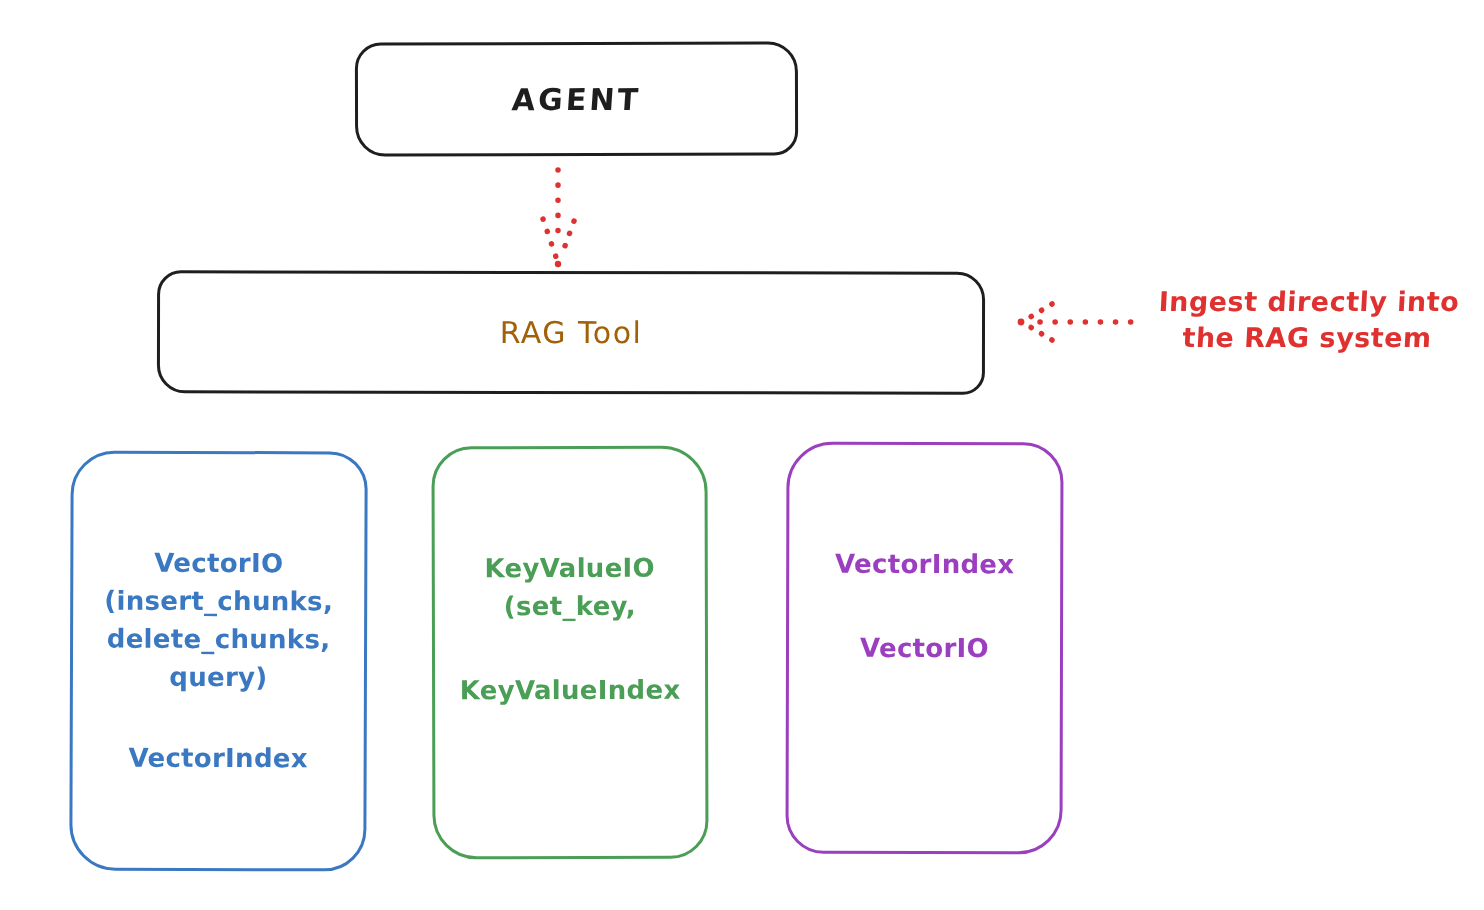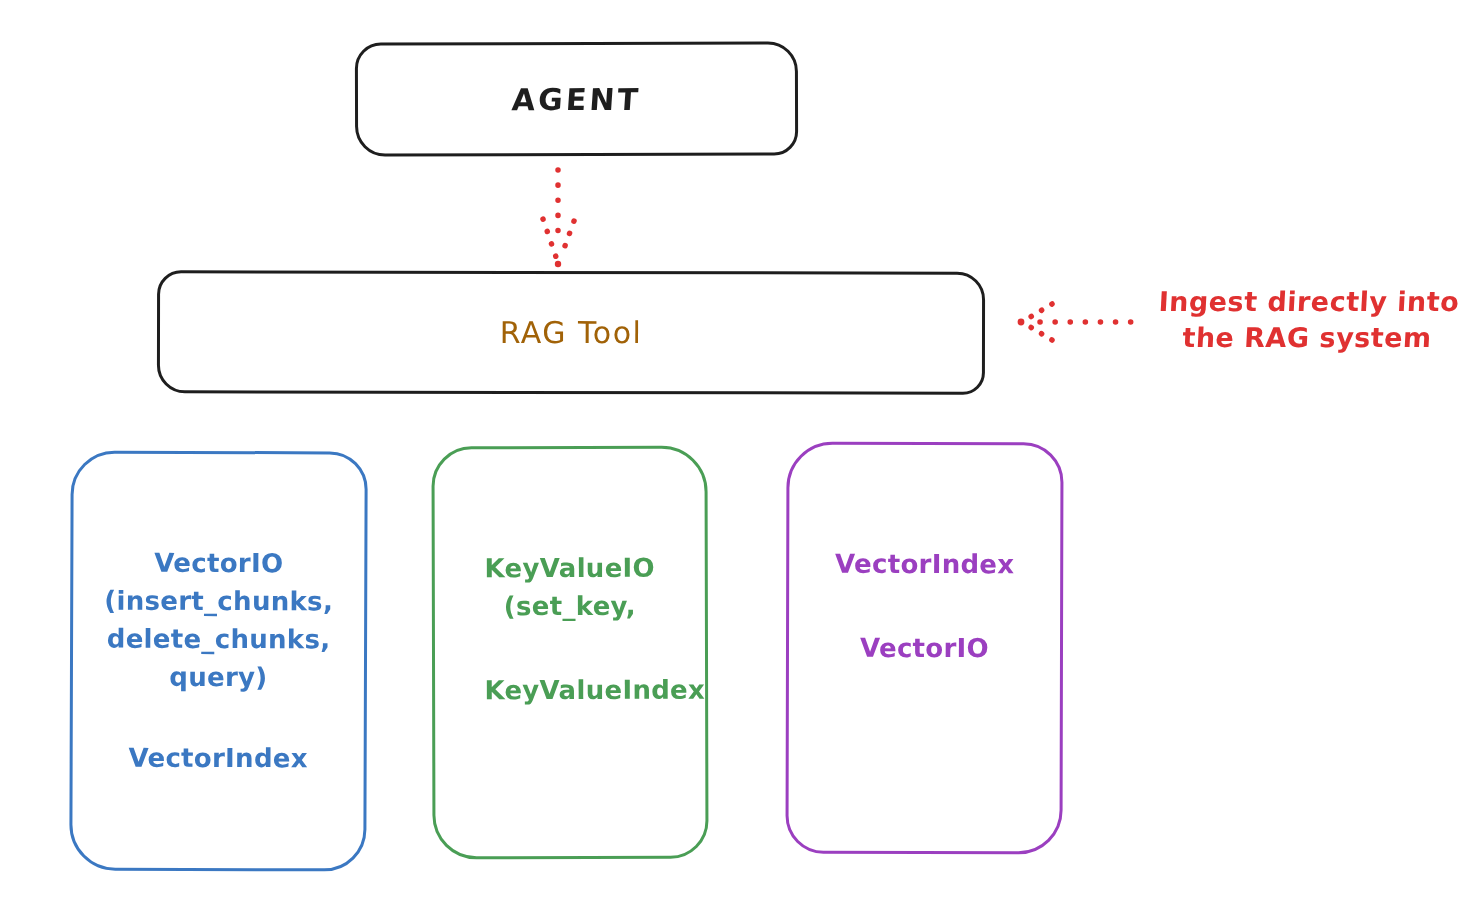--- a/index.html
+++ b/index.html
@@ -71,21 +71,21 @@
   }
   .card-relational {
     left: 786px; top: 442px; width: 277px; height: 412px;
     border-color: #9b3fc0; color: #9b3fc0;
     border-radius: 46px 40px 44px 38px;
     padding-top: 100px;
     transform: rotate(0.15deg);
   }
   .card .index-label { display: block; }
   .card-vector .index-label    { margin-top: 43px; }
-  .card-keyvalue .index-label  { margin-top: 46px; text-align: right; }
+  .card-keyvalue .index-label  { margin-top: 46px; }
   .card-relational .index-label{ margin-top: 46px; }
 
   
   .annotation {
     position: absolute;
     left: 1140px; top: 284px; width: 336px;
     text-align: center;
     color: #e03131;
     font-size: 27px;
     font-weight: 600;

